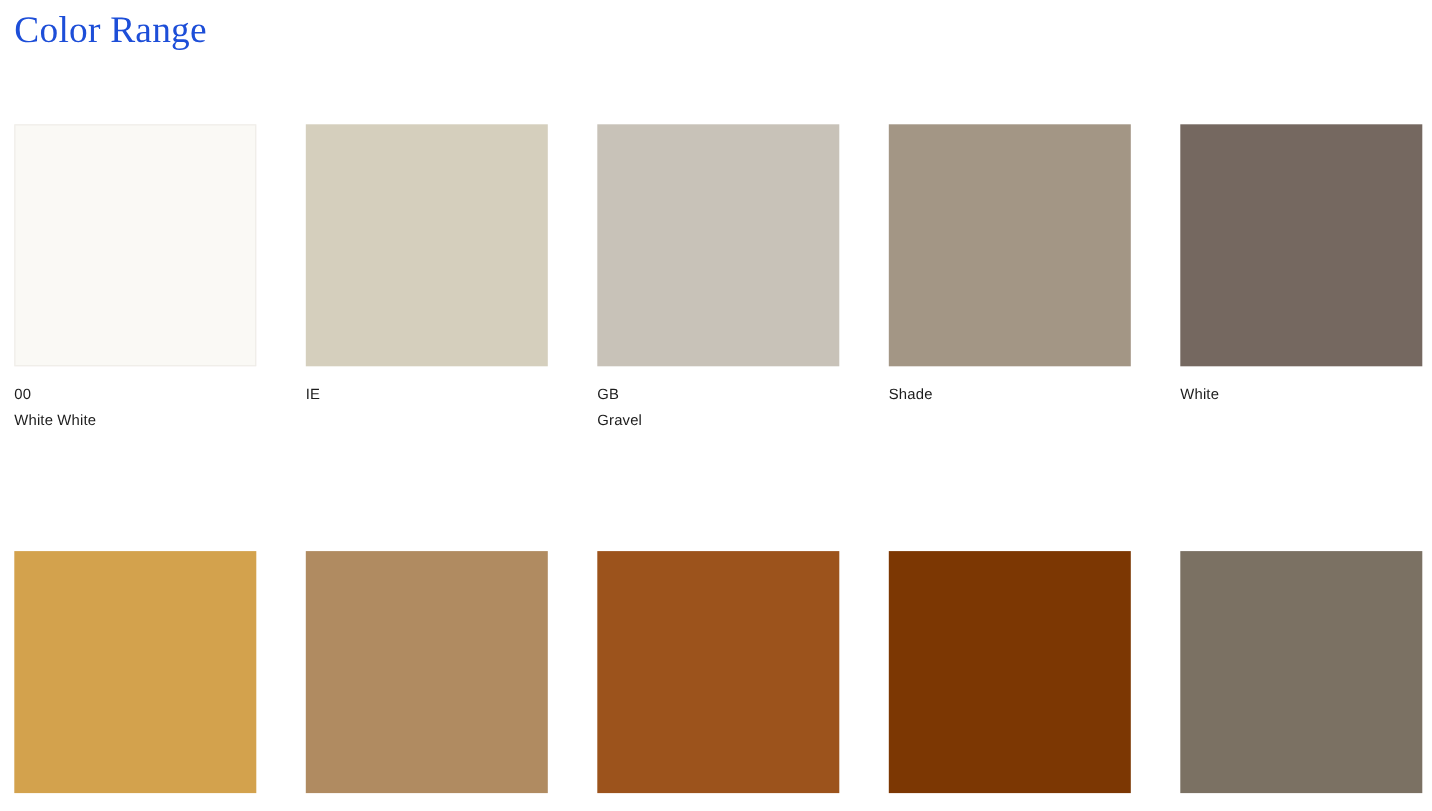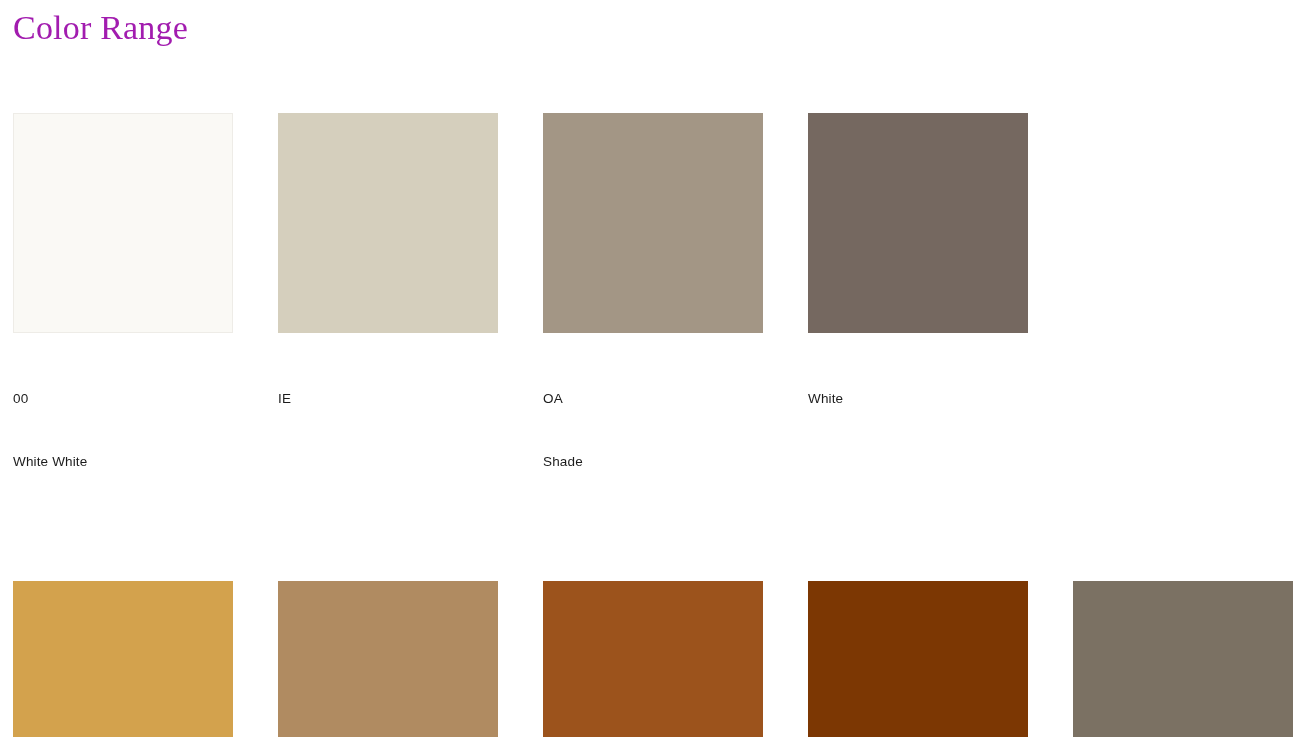--- a/index.html
+++ b/index.html
@@ -25,21 +25,21 @@
 
   
   .page-title {
     position: absolute;
     left: 13px;
     top: 6px;
     font-family: "Liberation Serif", "DejaVu Serif", serif;
     font-size: 34px;
     line-height: 44px;
     font-weight: 400;
-    color: #a21caf;
+    color: #1d4ed8;
     letter-spacing: 0.2px;
     white-space: nowrap;
   }
 
   
   .swatch-grid {
     position: absolute;
     left: 13px;
     top: 113px;
     width: 1310px;
@@ -76,21 +76,20 @@
   }
 
   .swatch-code,
   .swatch-name {
     font-family: "Liberation Sans", sans-serif;
     font-size: 13.5px;
     line-height: 23px;
     color: #1c1c1c;
     letter-spacing: 0.15px;
     white-space: nowrap;
-    margin-top: 40px;
   }
 </style>
 </head>
 <body>
 
 <div class="page">
 
   <div class="page-title">Color Range</div>
 
   <div class="swatch-grid">
@@ -104,25 +103,31 @@
         </div>
       </div>
 
       <div class="swatch-cell">
         <div class="swatch-chip" style="background-color: rgb(213, 207, 189);"></div>
         <div class="swatch-labels">
           <div class="swatch-code">IE</div>
         </div>
       </div>
 
+      <div class="swatch-cell">
+        <div class="swatch-chip" style="background-color: rgb(200, 194, 184);"></div>
+        <div class="swatch-labels">
+          <div class="swatch-code">GB</div>
+          <div class="swatch-name">Gravel</div>
+        </div>
+      </div>
 
       <div class="swatch-cell">
         <div class="swatch-chip" style="background-color: rgb(163, 150, 133);"></div>
         <div class="swatch-labels">
-          <div class="swatch-code">OA</div>
           <div class="swatch-name">Shade</div>
         </div>
       </div>
 
       <div class="swatch-cell">
         <div class="swatch-chip" style="background-color: rgb(117, 104, 96);"></div>
         <div class="swatch-labels">
           <div class="swatch-name">White</div>
         </div>
       </div>

